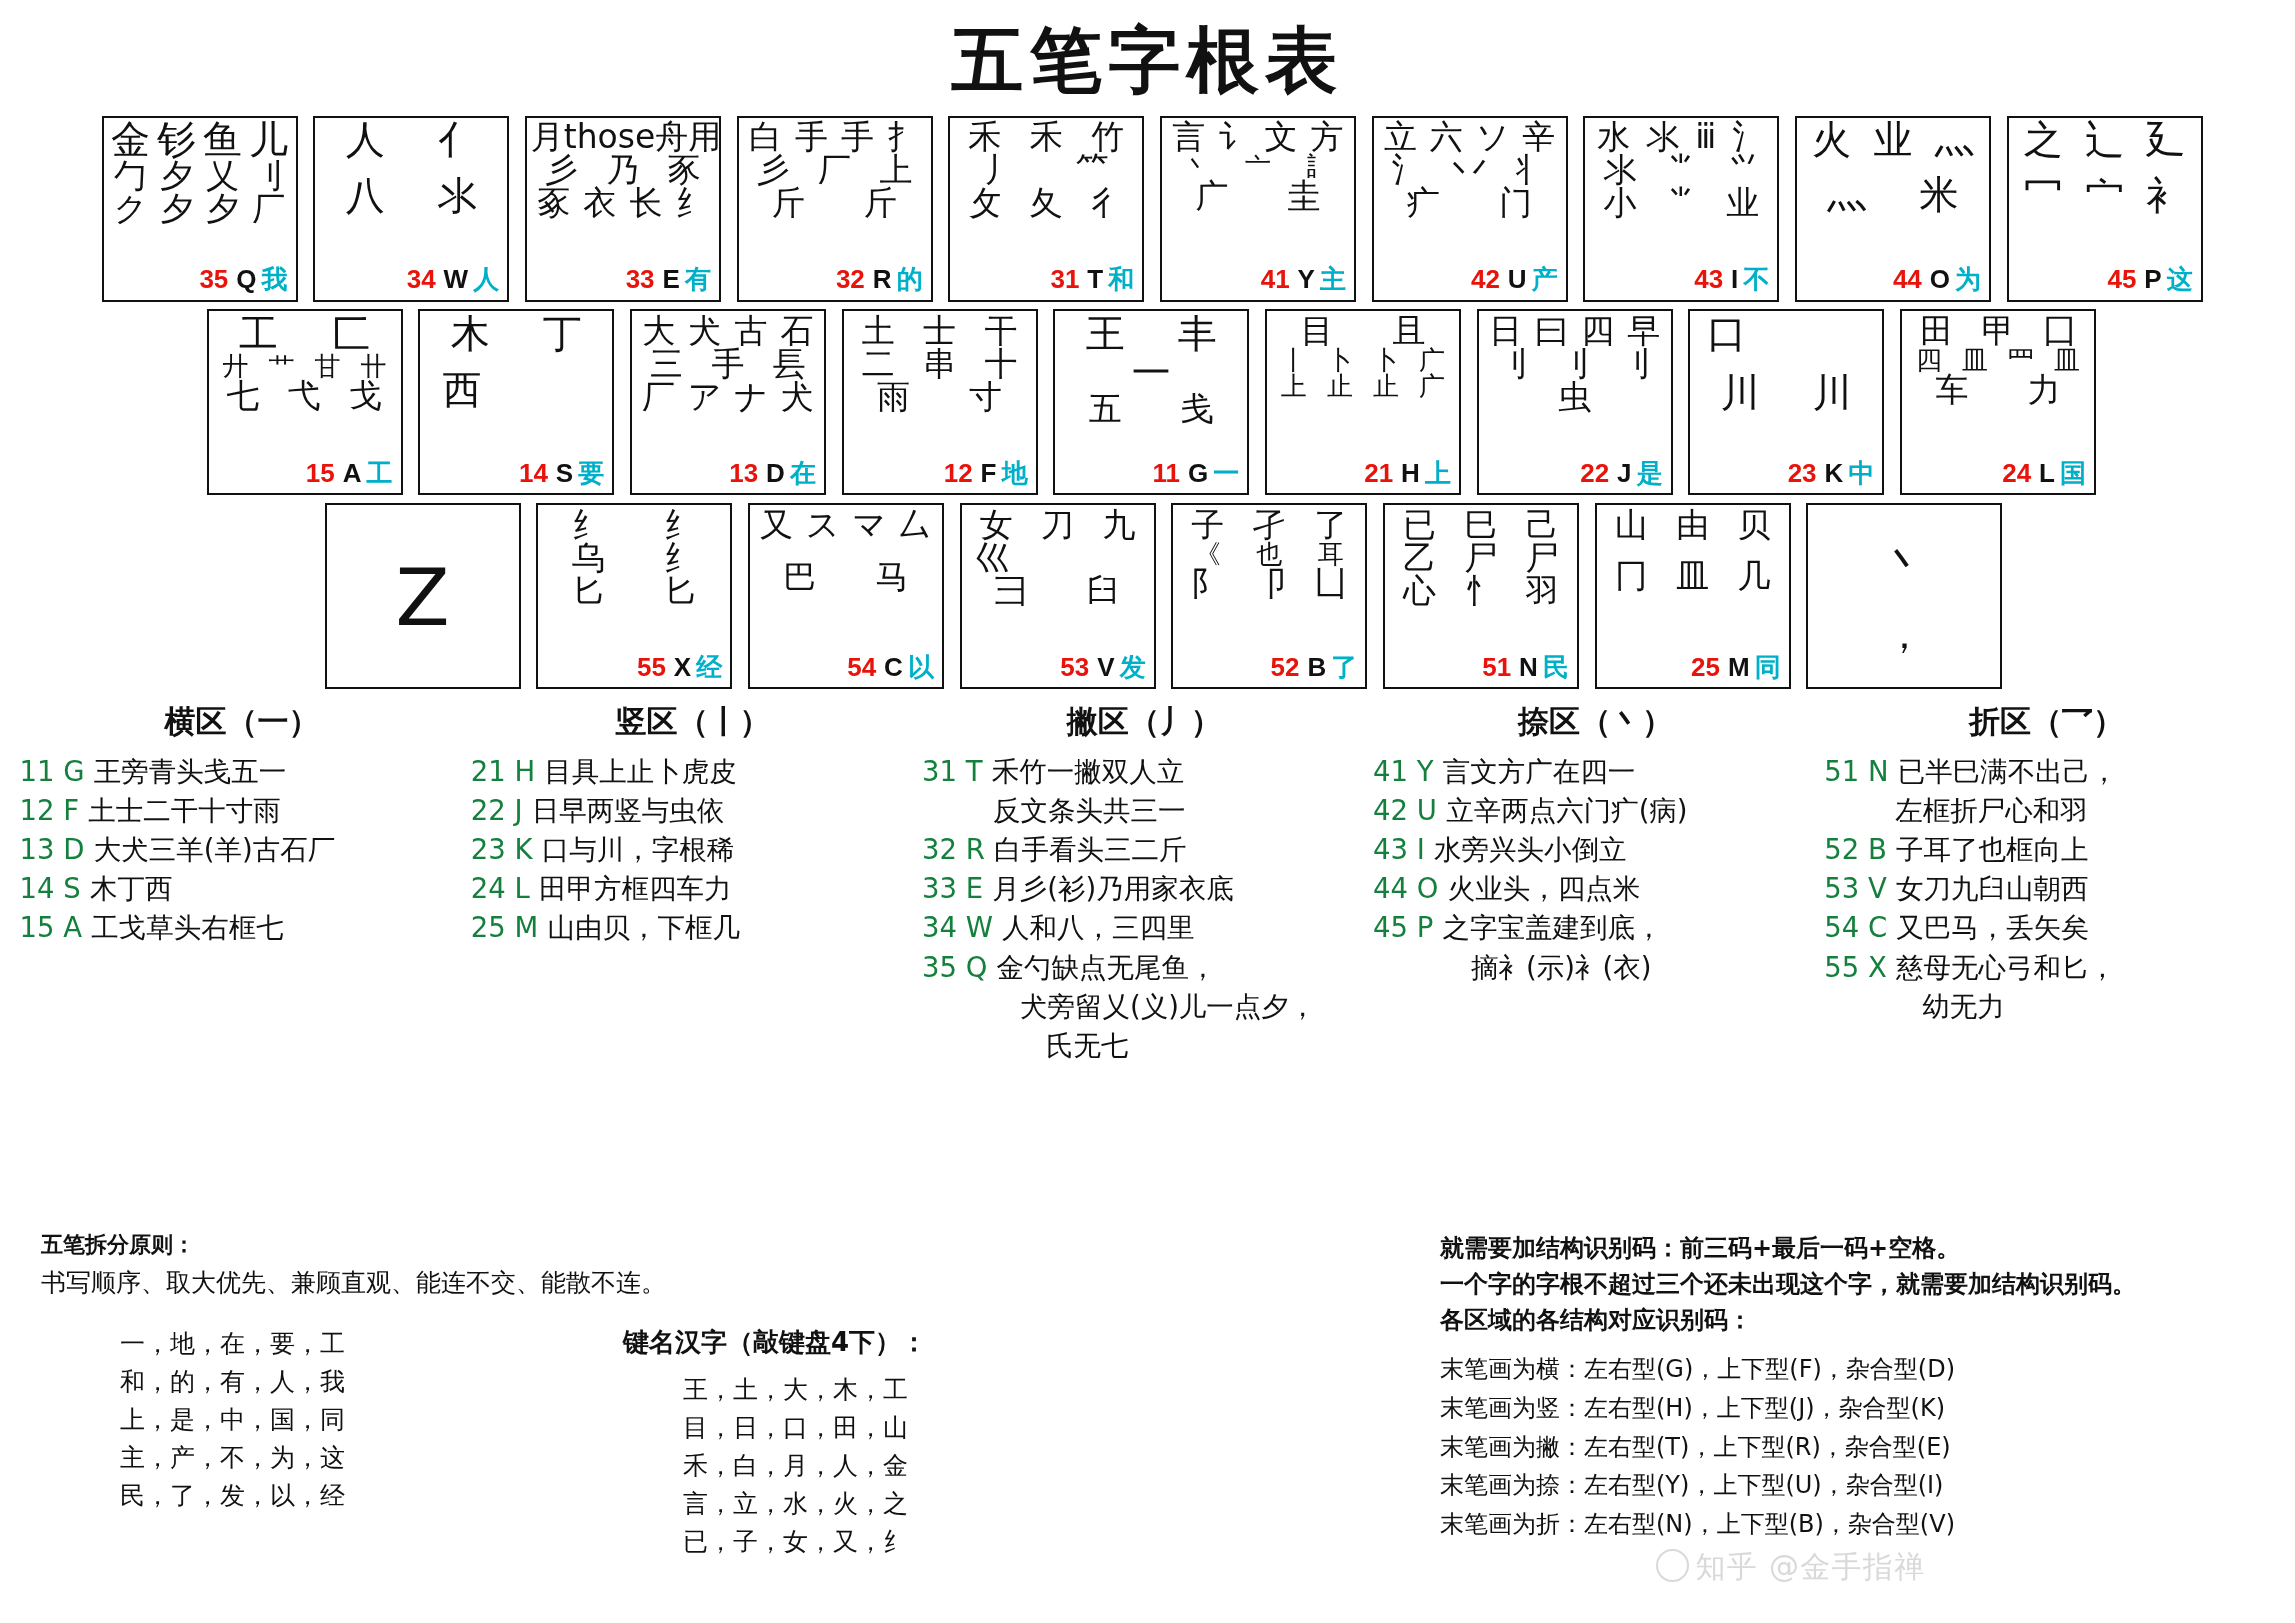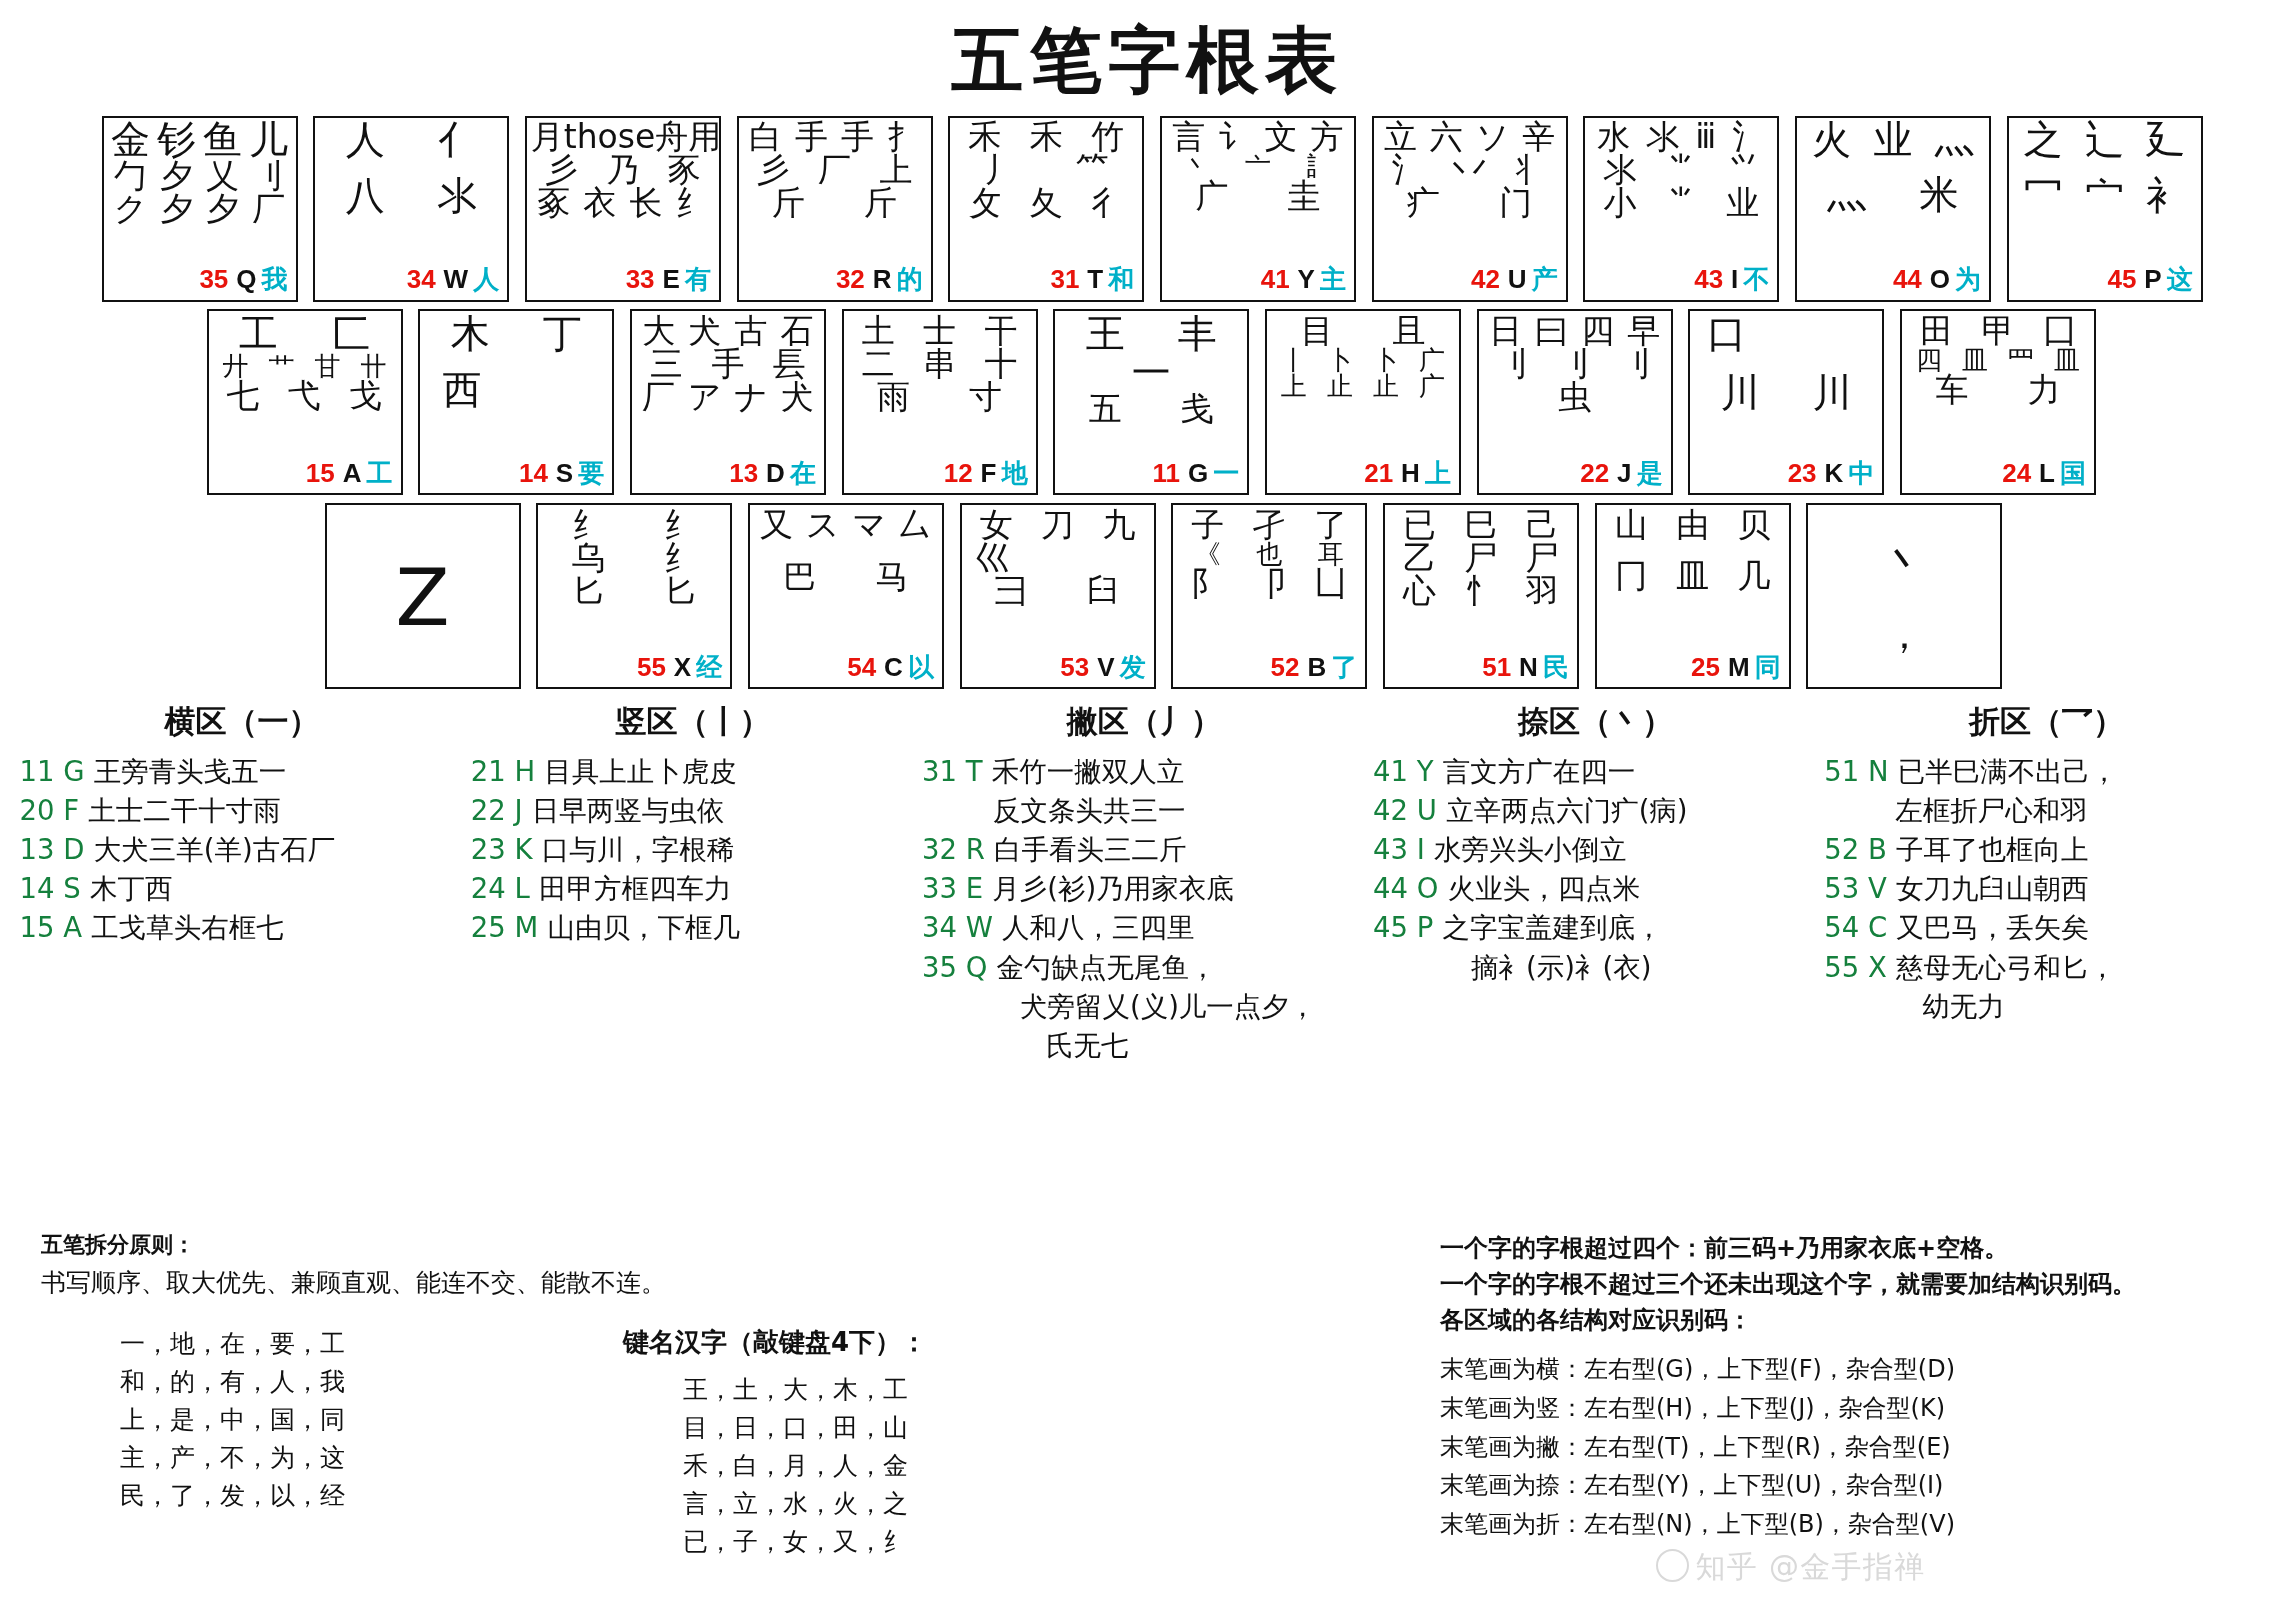--- a/index.html
+++ b/index.html
@@ -782,21 +782,21 @@
       </div>
 
     </div>
   </div>
 
   <div class="zones">
 
     <div class="zone">
       <div class="zone-title">横区（一）</div>
       <div class="zline"><span class="zc">11 G</span><span class="zt">王旁青头戋五一</span></div>
-      <div class="zline"><span class="zc">20 F</span><span class="zt">土士二干十寸雨</span></div>
+      <div class="zline"><span class="zc">12 F</span><span class="zt">土士二干十寸雨</span></div>
       <div class="zline"><span class="zc">13 D</span><span class="zt">大犬三羊(羊)古石厂</span></div>
       <div class="zline"><span class="zc">14 S</span><span class="zt">木丁西</span></div>
       <div class="zline"><span class="zc">15 A</span><span class="zt">工戈草头右框七</span></div>
     </div>
 
     <div class="zone">
       <div class="zone-title">竖区（丨）</div>
       <div class="zline"><span class="zc">21 H</span><span class="zt">目具上止卜虎皮</span></div>
       <div class="zline"><span class="zc">22 J</span><span class="zt">日早两竖与虫依</span></div>
       <div class="zline"><span class="zc">23 K</span><span class="zt">口与川，字根稀</span></div>
@@ -858,21 +858,21 @@
           <div class="col-row">王，土，大，木，工</div>
           <div class="col-row">目，日，口，田，山</div>
           <div class="col-row">禾，白，月，人，金</div>
           <div class="col-row">言，立，水，火，之</div>
           <div class="col-row">已，子，女，又，纟</div>
         </div>
       </div>
     </div>
 
     <div class="b-right">
-      <div class="r-line b">一个字的字根超过四个：前三码+乃用家衣底+空格。</div>
+      <div class="r-line b">就需要加结构识别码：前三码+最后一码+空格。</div>
       <div class="r-line b">一个字的字根不超过三个还未出现这个字，就需要加结构识别码。</div>
       <div class="r-line b" style="margin-bottom:11.8px">各区域的各结构对应识别码：</div>
       <div class="r-table-line">末笔画为横：左右型(G)，上下型(F)，杂合型(D)</div>
       <div class="r-table-line">末笔画为竖：左右型(H)，上下型(J)，杂合型(K)</div>
       <div class="r-table-line">末笔画为撇：左右型(T)，上下型(R)，杂合型(E)</div>
       <div class="r-table-line">末笔画为捺：左右型(Y)，上下型(U)，杂合型(I)</div>
       <div class="r-table-line">末笔画为折：左右型(N)，上下型(B)，杂合型(V)</div>
     </div>
 
   </div>

